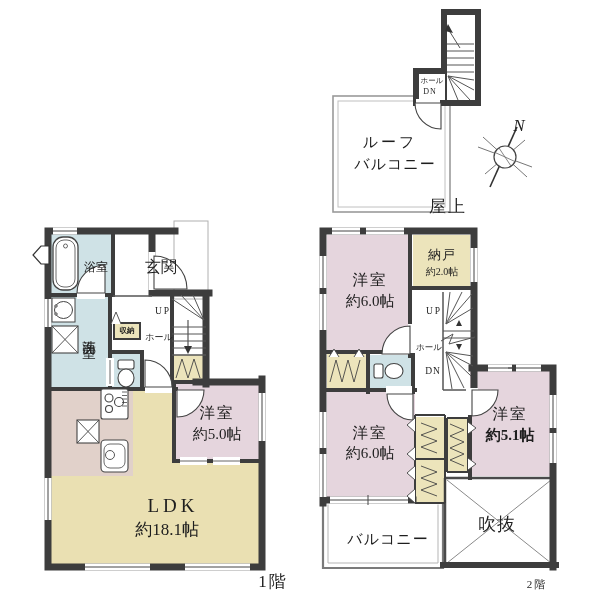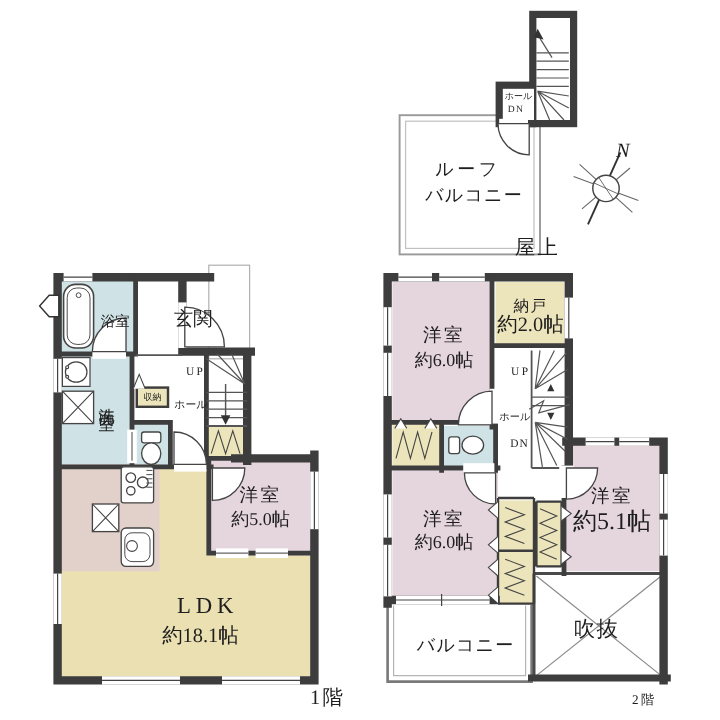--- a/index.html
+++ b/index.html
@@ -18,21 +18,21 @@
 
 <div class="stage">
 
   <div class="room" style="left:48px;top:231px;width:65px;height:64px;background:#cfe2e6;"></div>
   <div class="room" style="left:48px;top:295px;width:62px;height:94px;background:#cfe2e6;"></div>
   <div class="room" style="left:110px;top:352px;width:32px;height:37px;background:#cfe2e6;"></div>
   <div class="room" style="left:48px;top:389px;width:214px;height:178px;background:#eae0b2;"></div>
   <div class="room" style="left:48px;top:387px;width:85px;height:89px;background:#e1d1ca;"></div>
   <div class="room" style="left:174px;top:382px;width:88px;height:81px;background:#e5d5dd;"></div>
   <div class="room" style="left:172px;top:355px;width:34px;height:28px;background:#ece4bb;"></div>
-  <div class="storage-box" style="left:113px;top:322px;width:28px;height:18px;">
+  <div class="storage-box" style="left:113px;top:322px;width:28px;height:18px;font-weight:bold;">
     <span class="lbl" style="position:static;transform:none;font-size:7.5px;">収納</span>
   </div>
 
   <div class="room" style="left:327px;top:235px;width:83px;height:117px;background:#e5d5dd;"></div>
   <div class="room" style="left:413px;top:235px;width:57px;height:53px;background:#ece4bb;"></div>
   <div class="room" style="left:327px;top:352px;width:41px;height:38px;background:#ece4bb;"></div>
   <div class="room" style="left:370px;top:355px;width:43px;height:34px;background:#cfe2e6;"></div>
   <div class="room" style="left:327px;top:392px;width:88px;height:110px;background:#e5d5dd;"></div>
   <div class="room" style="left:415px;top:417px;width:30px;height:86px;background:#ece4bb;"></div>
   <div class="room" style="left:447px;top:418px;width:21px;height:54px;background:#ece4bb;"></div>
@@ -218,28 +218,28 @@
   <div class="lbl" style="left:163px;top:311px;font-size:9.5px;letter-spacing:2px;">UP</div>
   <div class="lbl" style="left:217px;top:413px;font-size:15.5px;letter-spacing:2px;">洋室</div>
   <div class="lbl" style="left:217px;top:434px;font-size:15px;font-family:Liberation Serif, serif;">約5.0帖</div>
   <div class="lbl" style="left:173px;top:506px;font-size:19px;letter-spacing:4px;">LDK</div>
   <div class="lbl" style="left:167px;top:530px;font-size:17px;">約18.1帖</div>
   <div class="lbl" style="left:259px;top:582px;font-size:17px;letter-spacing:2px;margin-left:14px;">1階</div>
 
   <div class="lbl" style="left:370px;top:280px;font-size:15.5px;letter-spacing:2px;">洋室</div>
   <div class="lbl" style="left:370px;top:301px;font-size:15px;">約6.0帖</div>
   <div class="lbl" style="left:442px;top:255px;font-size:13px;letter-spacing:1px;">納戸</div>
-  <div class="lbl" style="left:442px;top:271px;font-size:17px;">約2.0帖</div>
+  <div class="lbl" style="left:442px;top:271px;font-size:10px;">約2.0帖</div>
   <div class="lbl" style="left:434px;top:311px;font-size:9.5px;letter-spacing:2px;">UP</div>
   <div class="lbl" style="left:429px;top:348px;font-size:8.5px;">ホール</div>
   <div class="lbl" style="left:433px;top:371px;font-size:9.5px;letter-spacing:1px;">DN</div>
   <div class="lbl" style="left:370px;top:433px;font-size:15.5px;letter-spacing:2px;">洋室</div>
   <div class="lbl" style="left:370px;top:453px;font-size:15px;">約6.0帖</div>
   <div class="lbl" style="left:510px;top:414px;font-size:15.5px;letter-spacing:2px;">洋室</div>
-  <div class="lbl" style="left:510px;top:435px;font-size:20px;">約5.1帖</div>
+  <div class="lbl" style="left:510px;top:435px;font-size:15px;font-weight:bold;">約5.1帖</div>
   <div class="lbl" style="left:497px;top:525px;font-size:18px;letter-spacing:1px;">吹抜</div>
   <div class="lbl" style="left:388px;top:539px;font-size:15px;letter-spacing:1px;">バルコニー</div>
   <div class="lbl" style="left:537px;top:584px;font-size:11px;letter-spacing:2px;">2階</div>
 
   <div class="lbl" style="left:432px;top:81px;font-size:7.5px;">ホール</div>
   <div class="lbl" style="left:430px;top:92px;font-size:8px;letter-spacing:1px;">DN</div>
   <div class="lbl" style="left:390px;top:142px;font-size:15px;letter-spacing:3px;">ルーフ</div>
   <div class="lbl" style="left:395px;top:164px;font-size:15px;letter-spacing:1px;">バルコニー</div>
   <div class="lbl" style="left:448px;top:207px;font-size:17px;letter-spacing:2px;">屋上</div>
   <div class="lbl" style="left:519px;top:126px;font-size:17px;font-style:italic;">N</div>

